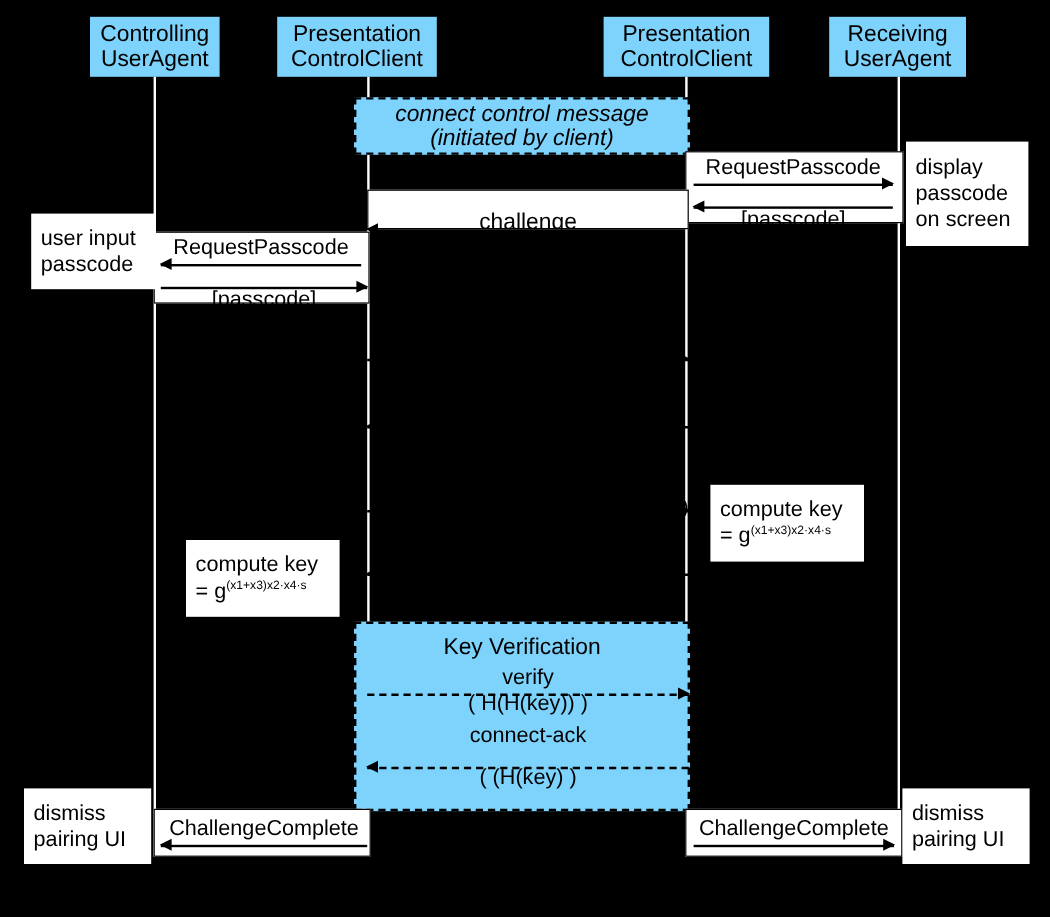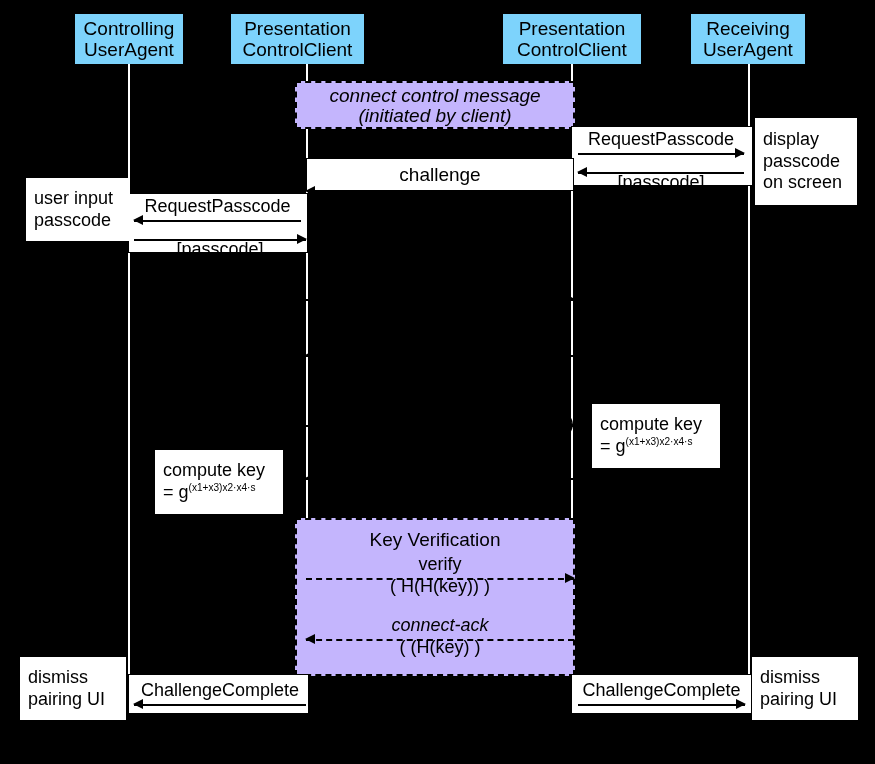--- a/index.html
+++ b/index.html
@@ -34,21 +34,21 @@
   
   .lifeline{
     position:absolute;
     width:2px;
     background:#ffffff;
   }
 
   
   .frame{
     position:absolute;
-    background:#c4b5fd;
+    background:#7dd3fc;
     box-sizing:border-box;
     border:2px dashed #000000;
   }
   .frame-solid{
     position:absolute;
     background:#ffffff;
     box-sizing:border-box;
     border:1px solid #000000;
   }
   .frame-title{
@@ -170,21 +170,21 @@
     <div class="lbl below" style="top:1px;">[passcode]</div>
   </div>
 
   <div class="note" style="left:755px;top:118px;width:102px;height:87px;">
     <span class="ln">display</span>
     <span class="ln">passcode</span>
     <span class="ln">on screen</span>
   </div>
 
   <div class="frame-solid" style="left:306px;top:158px;width:268px;height:33px;">
-    <div class="plain-title" style="top:5px;">challenge</div>
+    <div class="plain-title" style="top:16px;">challenge</div>
   </div>
 
   <div class="msg" style="left:306px;top:191px;width:268px;height:0;">
     <div class="arrowL" style="top:-5px;"></div>
   </div>
 
   <div class="frame-solid" style="left:128px;top:193px;width:180px;height:60px;"></div>
 
   <div class="msg" style="left:134px;top:220px;width:167px;height:0;">
     <div class="lbl above" style="bottom:3px;">RequestPasscode</div>
@@ -259,21 +259,21 @@
   </div>
 
   <div class="msg" style="left:306px;top:578px;width:268px;height:0;">
     <div class="lbl above" style="bottom:3px;">verify</div>
     <div class="line dashed"></div>
     <div class="arrowR" style="top:-5px;"></div>
     <div class="lbl below" style="top:-1px;">( H(H(key)) )</div>
   </div>
 
   <div class="msg" style="left:306px;top:639px;width:268px;height:0;">
-    <div class="lbl above" style="bottom:3px;font-style:italic;">connect-ack</div>
+    <div class="lbl above" style="bottom:16px;">connect-ack</div>
     <div class="line dashed"></div>
     <div class="arrowL" style="top:-5px;"></div>
     <div class="lbl below" style="top:-1px;">( (H(key) )</div>
   </div>
 
   <div class="frame-solid" style="left:128px;top:674px;width:181px;height:40px;"></div>
   <div class="msg" style="left:134px;top:704px;width:172px;height:0;">
     <div class="lbl above" style="bottom:3px;">ChallengeComplete</div>
     <div class="line"></div>
     <div class="arrowL" style="top:-5px;"></div>

